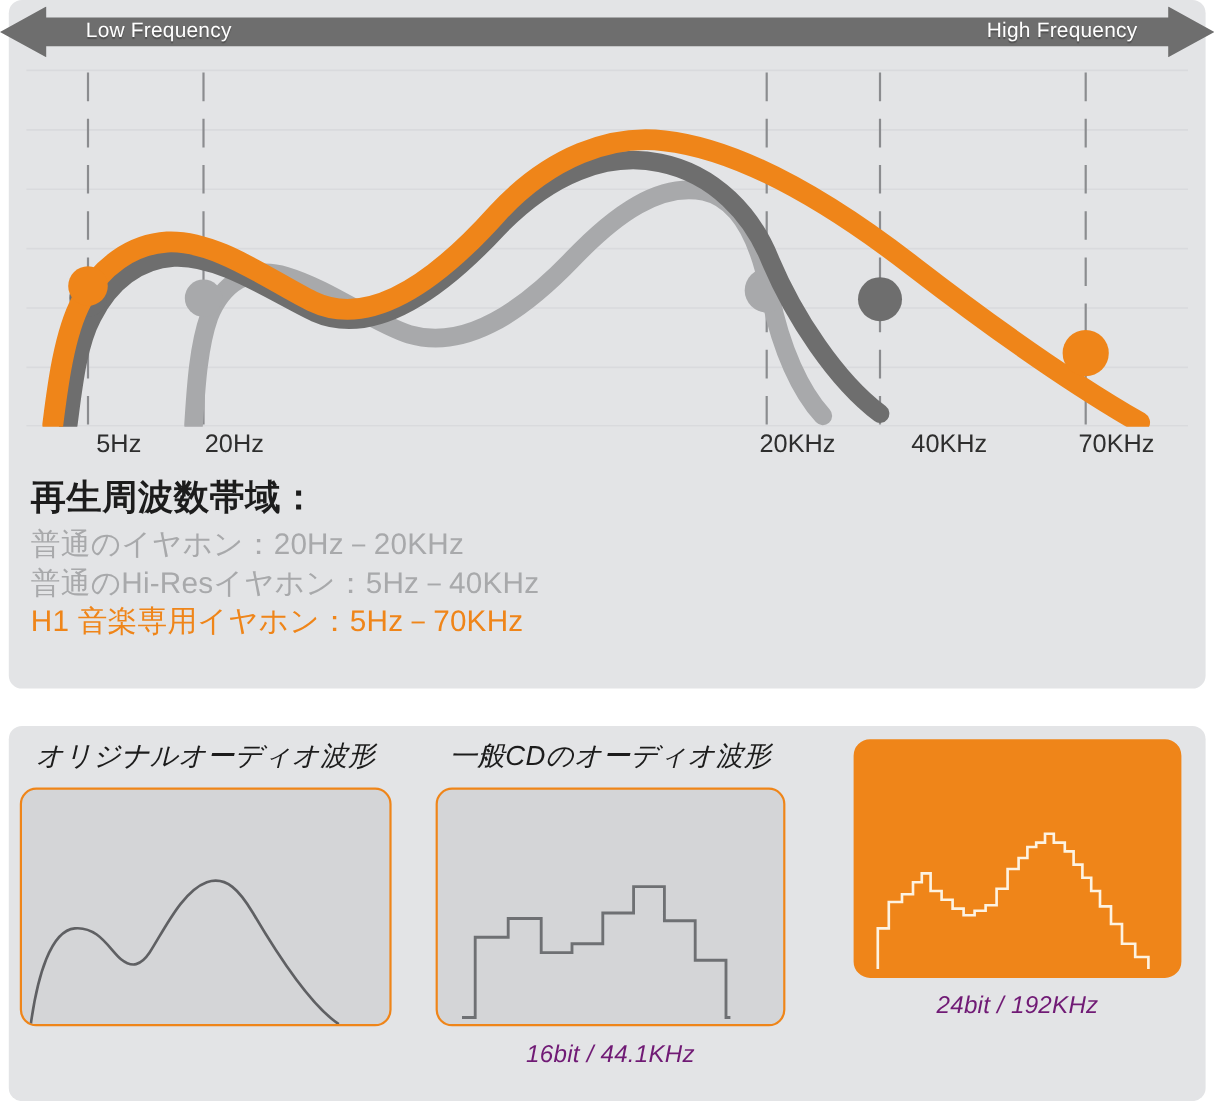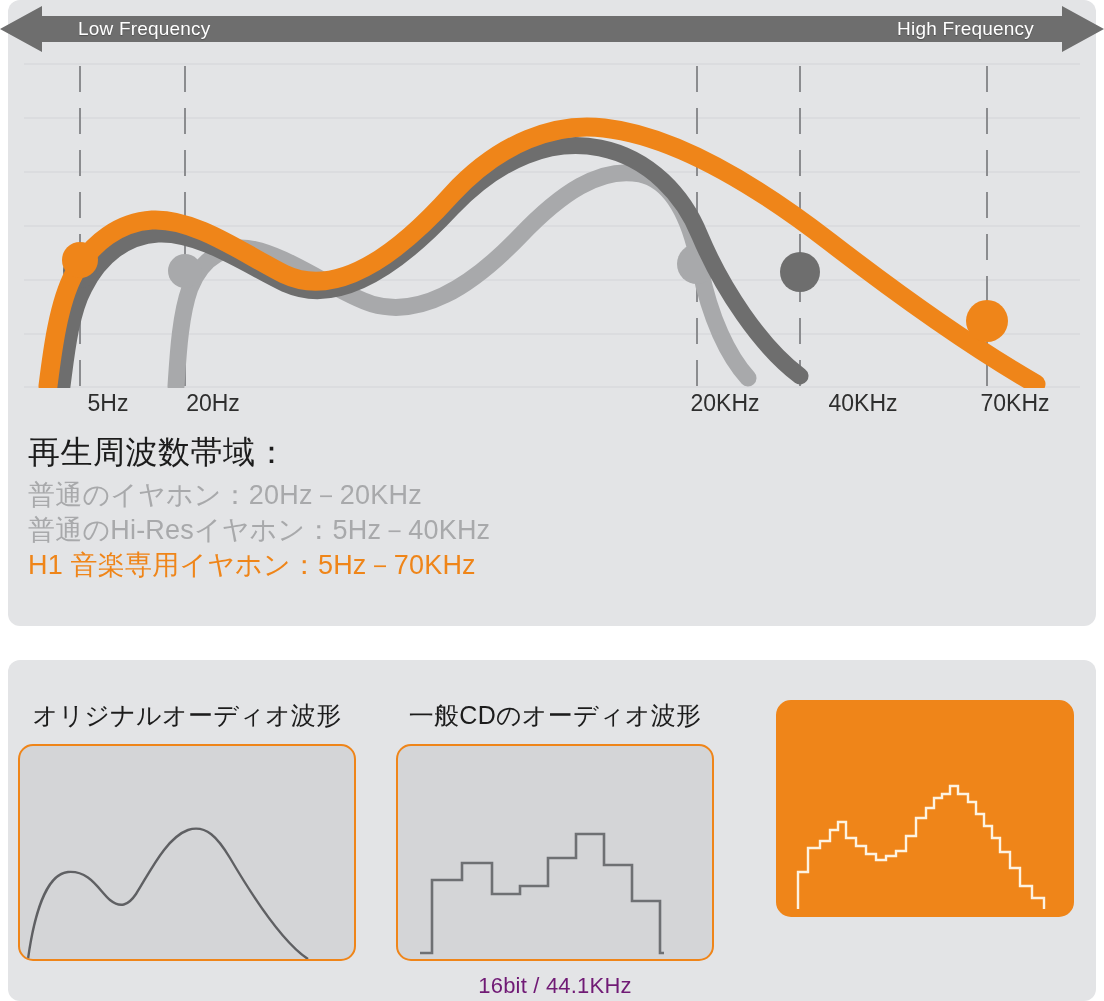--- a/index.html
+++ b/index.html
@@ -41,31 +41,31 @@
   .tick-label{
     position:absolute;top:390px;
     font-size:23px;color:#2e2e2e;white-space:nowrap;
     transform:translateX(-50%);
     margin-left:28px;
   }
 
   
   #legend-block{position:absolute;left:28px;top:432px;width:760px;}
   #legend-heading{
-    font-size:32px;color:#1c1c1c;font-weight:normal;
+    font-size:32px;color:#1c1c1c;font-weight:bold;
     letter-spacing:.5px;line-height:40px;margin:0 0 6px 0;
   }
   .legend-line{
     font-size:27px;line-height:35px;letter-spacing:.2px;white-space:nowrap;
   }
   .legend-gray{color:#a8a9ab;}
   .legend-orange{color:#ef8519;}
 
   
-  .wave-card{position:absolute;top:700px;}
+  .wave-card{position:absolute;top:672px;font-style:italic;}
   #wave-card-0{left:18px;width:338px;}
   #wave-card-1{left:396px;width:318px;}
   #wave-card-2{left:776px;width:298px;}
 
   .wave-title{
     font-size:25px;color:#1c1c1c;line-height:30px;
     text-align:center;white-space:nowrap;margin:0 0 14px 0;
     letter-spacing:.3px;
   }
   .wave-box{
@@ -203,13 +203,14 @@
                L 108,158 L 108,154 L 118,154 L 118,149 L 128,149
                L 128,134 L 138,134 L 138,116 L 148,116 L 148,106
                L 156,106 L 156,96 L 164,96 L 164,92 L 172,92
                L 172,84 L 180,84 L 180,92 L 190,92 L 190,100
                L 198,100 L 198,112 L 206,112 L 206,124 L 214,124
                L 214,136 L 222,136 L 222,150 L 232,150 L 232,166
                L 242,166 L 242,184 L 254,184 L 254,196 L 266,196
                L 266,207"></path>
     </svg>
   </div>
+  <div class="wave-caption">24bit / 192KHz</div>
 </div>
 
 </body></html>

